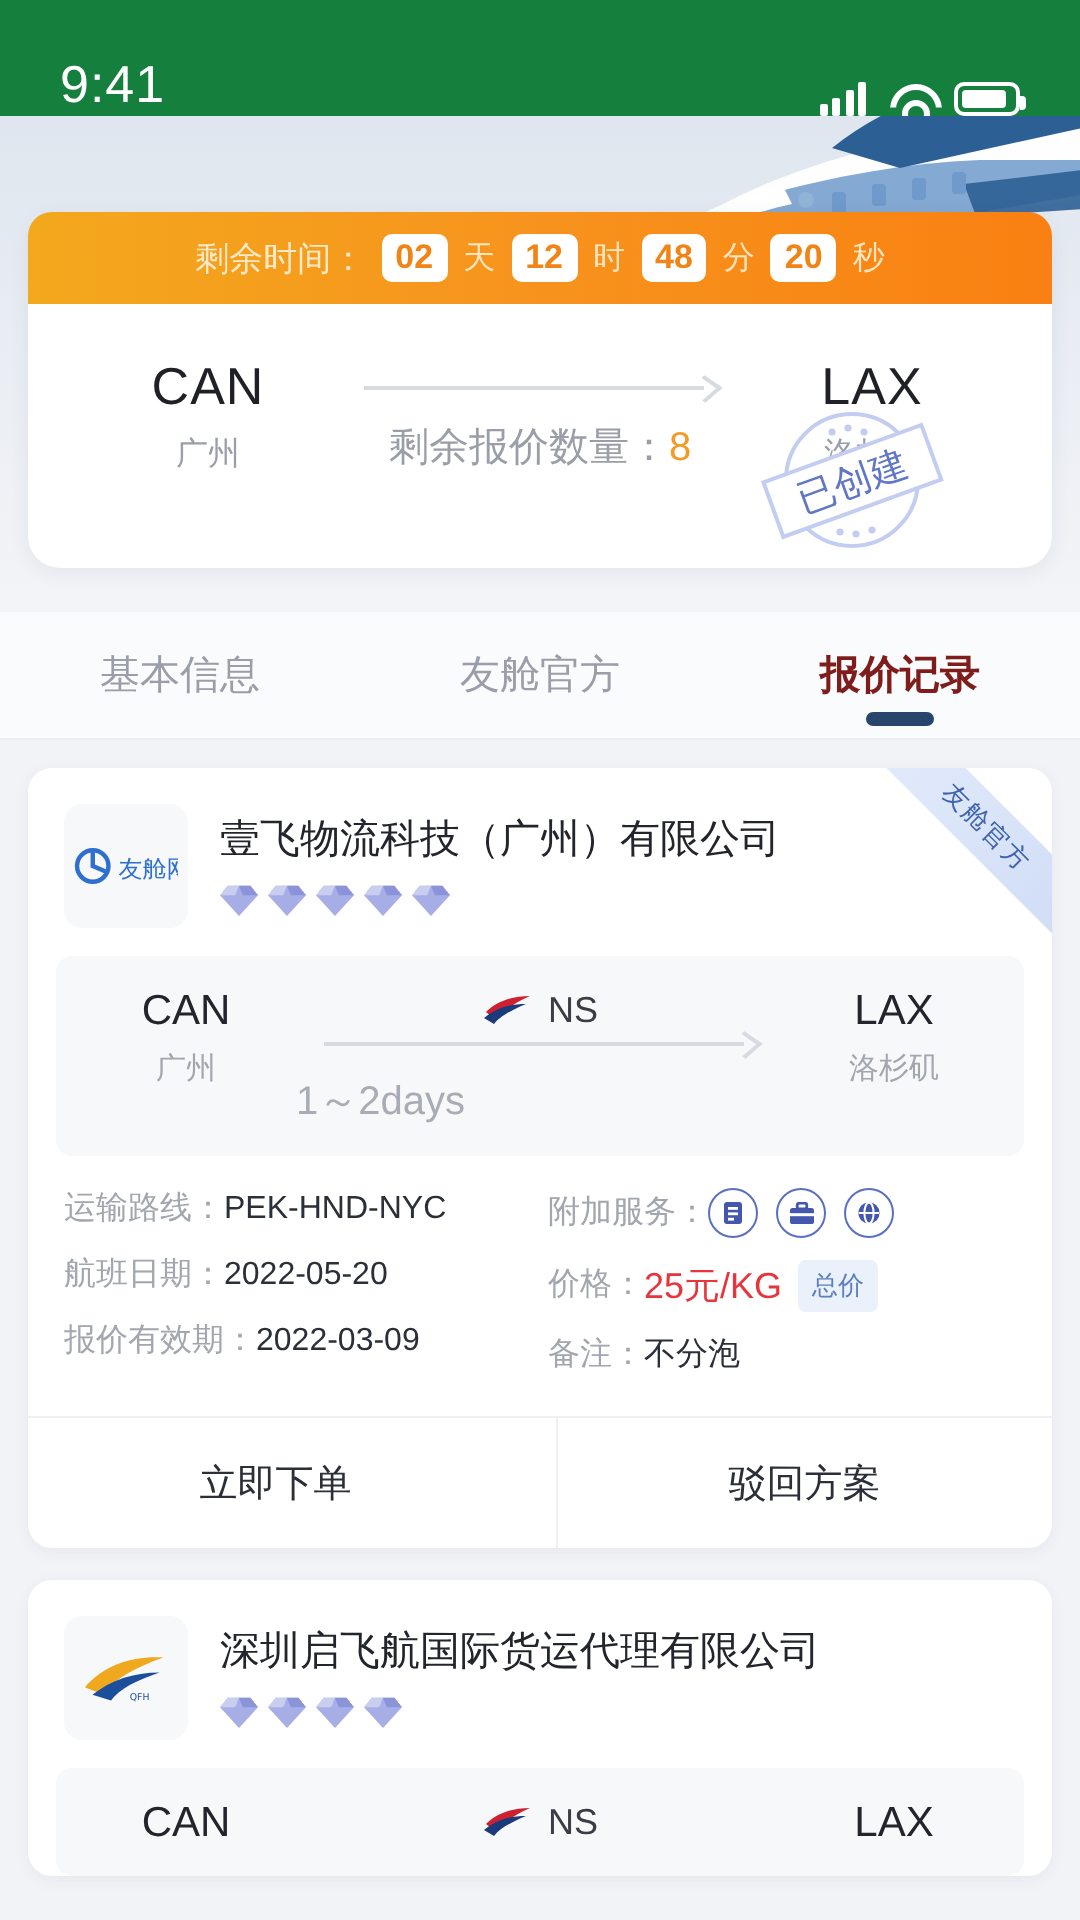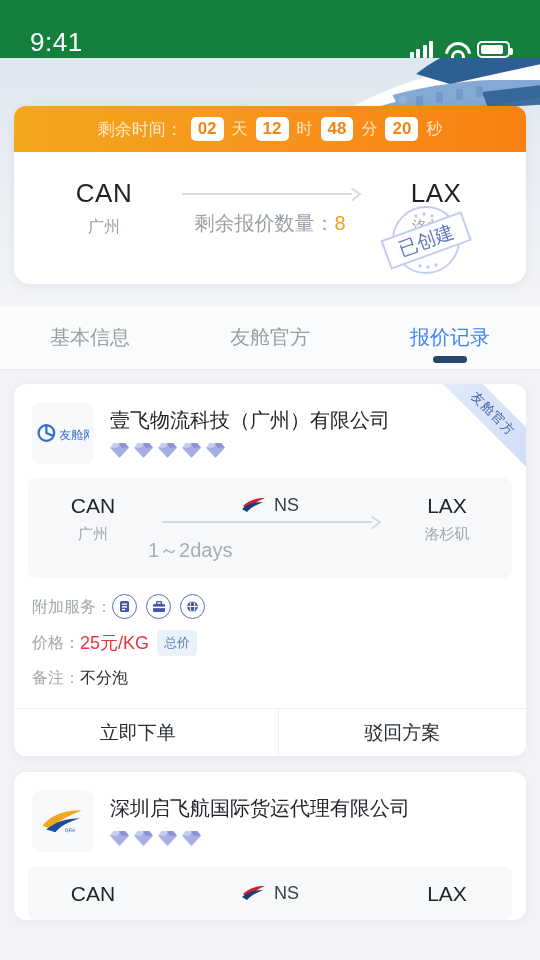--- a/index.html
+++ b/index.html
@@ -114,21 +114,21 @@
   
   .tabs{
     display:flex; background:#fafbfc; height:64px; align-items:center;
     border-bottom:1px solid #ebedf1;
   }
   .tab{
     flex:1; text-align:center; font-size:20px; color:#9a9ea8;
     position:relative; height:100%; display:flex; align-items:center;
     justify-content:center; cursor:pointer;
   }
-  .tab.active{ color:#3b82f6; font-weight:400;}
+  .tab.active{ color:#7f1d1d; font-weight:700;}
   .tab.active::after{
     content:""; position:absolute; bottom:6px; left:50%;
     transform:translateX(-50%);
     width:34px;height:7px;border-radius:4px;background:#28456b;
   }
 
   
   .list{ padding:14px 14px 0 14px; }
   .qcard{
     background:#fff; border-radius:12px; margin-bottom:16px;
@@ -173,21 +173,21 @@
   .svc-i{
     width:25px;height:25px;border-radius:50%;
     border:1.6px solid #5a6fc0; display:flex;align-items:center;justify-content:center;
     color:#4257ad;
   }
   .price{ color:#e8343c; font-size:18px;}
   .tag{
     background:#eaf1fb; color:#5b7fbe; font-size:13px;
     padding:2px 7px; border-radius:4px; margin-left:8px;
   }
-  .qactions{ display:flex; border-top:1px solid #eef0f3; height:48px;}
+  .qactions{ display:flex; border-top:1px solid #eef0f3; height:66px;}
   .qbtn{
     flex:1; display:flex;align-items:center;justify-content:center;
     font-size:19px; color:#2b2f38; cursor:pointer;
   }
   .qbtn + .qbtn{ border-left:1px solid #eef0f3;margin-left:16px; }
 
   
   .watermark{
     position:absolute; right:22px; bottom:12px;
     font-size:27px; color:#f0a23c; font-weight:bold;
@@ -344,20 +344,34 @@
           <div class="arrow-line"></div>
           <div class="days">1～2days</div>
         </div>
         <div class="qport">
           <div class="code">LAX</div>
           <div class="city">洛杉矶</div>
         </div>
       </div>
 
       <div class="qdetails">
+        <div class="dcol">
+          <div class="drow">
+            <span class="dk">运输路线：</span>
+            <span class="dv">PEK-HND-NYC</span>
+          </div>
+          <div class="drow">
+            <span class="dk">航班日期：</span>
+            <span class="dv">2022-05-20</span>
+          </div>
+          <div class="drow">
+            <span class="dk">报价有效期：</span>
+            <span class="dv">2022-03-09</span>
+          </div>
+        </div>
         <div class="dcol">
           <div class="drow">
             <span class="dk">附加服务：</span>
             <span class="svc">
               <span class="svc-i">
                 <svg width="13" height="13" viewBox="0 0 13 13">
                     <rect x="2" y="1" width="9" height="11" rx="1.5" fill="#4257ad"></rect>
                     <rect x="4" y="3.5" width="5" height="1.4" fill="#fff"></rect>
                     <rect x="4" y="6.2" width="5" height="1.4" fill="#fff"></rect>
                     <rect x="4" y="8.9" width="3" height="1.4" fill="#fff"></rect>

